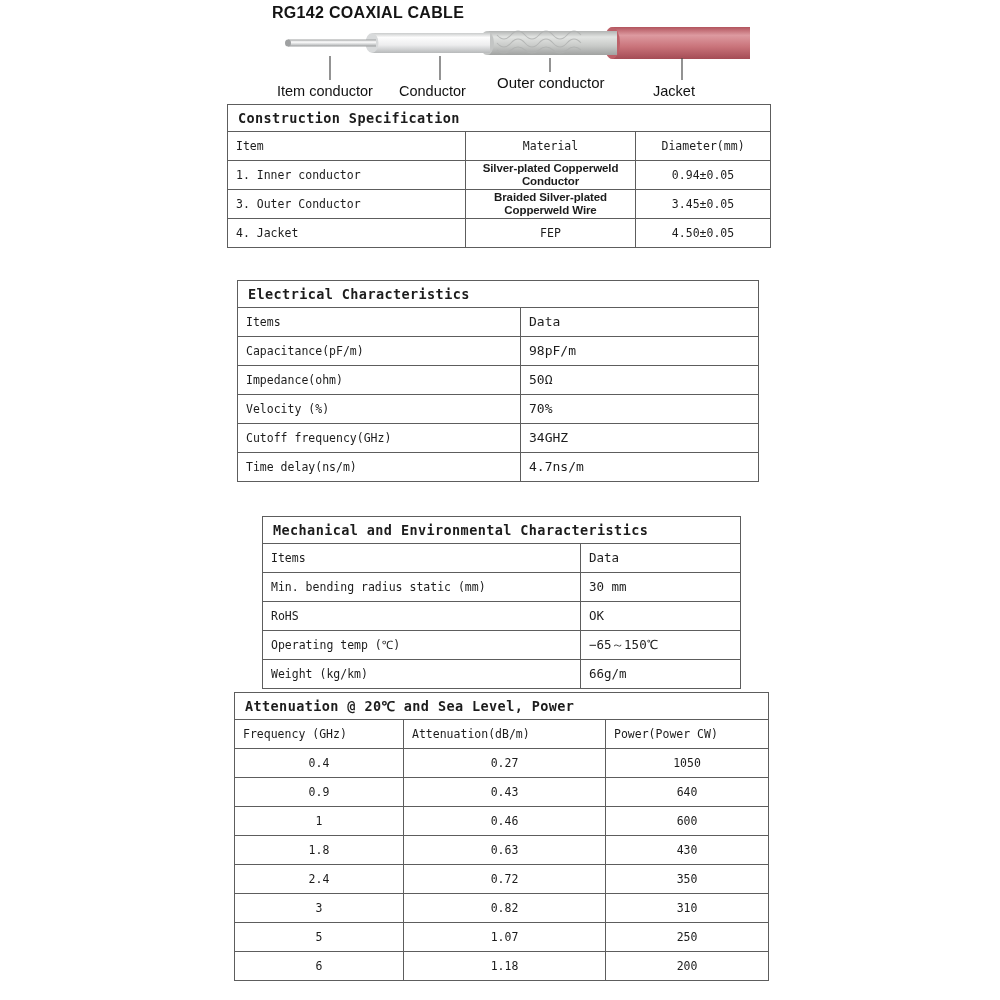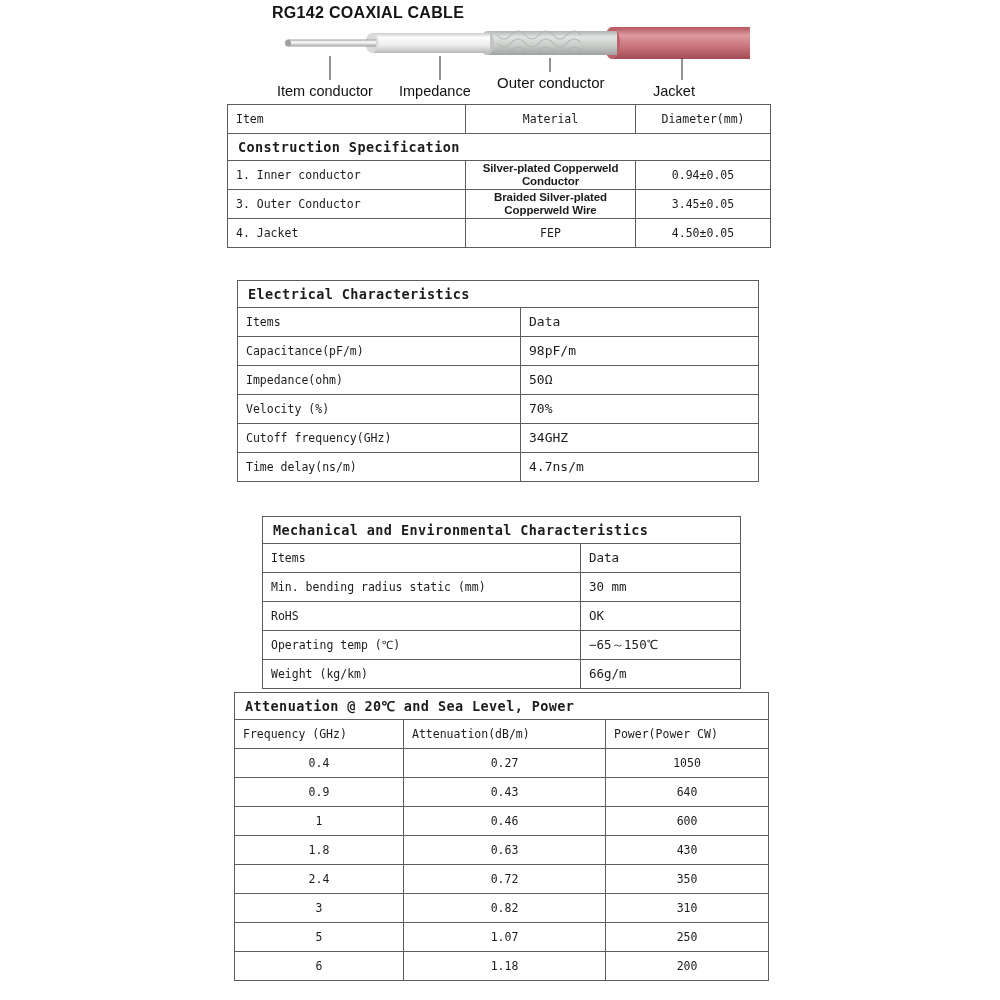--- a/index.html
+++ b/index.html
@@ -164,39 +164,39 @@
 
     <g stroke="#4a4a4a" stroke-width="1.2">
       <line x1="330" y1="56" x2="330" y2="80"></line>
       <line x1="440" y1="56" x2="440" y2="80"></line>
       <line x1="550" y1="58" x2="550" y2="72"></line>
       <line x1="682" y1="58" x2="682" y2="80"></line>
     </g>
   </svg>
 
   <div class="callout inner">Item conductor</div>
-  <div class="callout diel">Impedance</div>
+  <div class="callout diel">Conductor</div>
   <div class="callout outer">Outer conductor</div>
   <div class="callout jacket">Jacket</div>
 </div>
 
 <table class="spec-table" id="table-construction">
   <colgroup>
       <col style="width:238px">
       <col style="width:170px">
       <col style="width:135px">
     </colgroup>
   <tbody>
     <tr>
+      <td class="title-cell l" colspan="3">Construction Specification</td>
+    </tr>
+    <tr>
       <td class="l">Item</td>
       <td class="c">Material</td>
       <td class="c">Diameter(mm)</td>
-    </tr>
-    <tr>
-      <td class="title-cell l" colspan="3">Construction Specification</td>
     </tr>
     <tr>
       <td class="l">1. Inner conductor</td>
       <td class="c tight">Silver-plated Copperweld Conductor</td>
       <td class="c">0.94±0.05</td>
     </tr>
     <tr>
       <td class="l">3. Outer Conductor</td>
       <td class="c tight">Braided Silver-plated Copperweld Wire</td>
       <td class="c">3.45±0.05</td>

